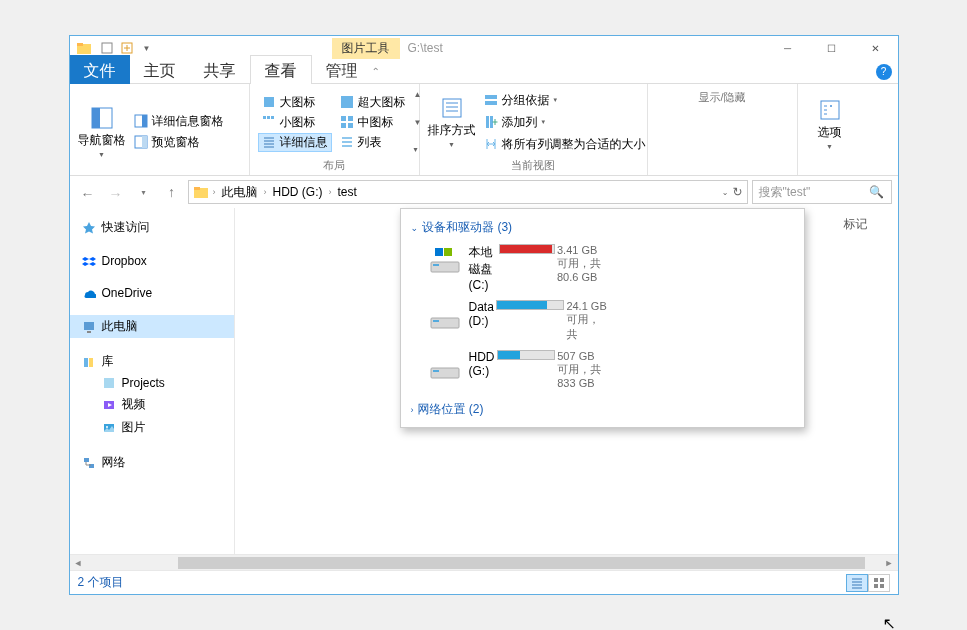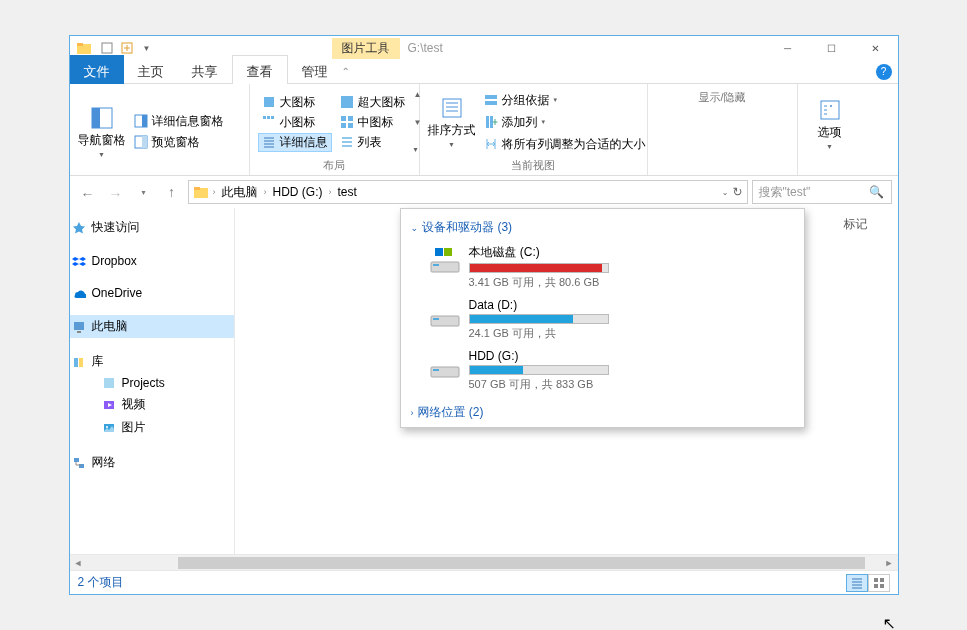--- a/index.html
+++ b/index.html
@@ -13,21 +13,21 @@
 .folder-icon { width: 16px; height: 16px; }
 .qat { display: flex; gap: 2px; }
 .qat-item { width: 18px; height: 18px; display: flex; align-items: center; justify-content: center; border: 1px solid transparent; }
 .pic-tools { margin-left: 176px; background: #ffe8a6; padding: 2px 10px; font-size: 12px; color: #333; }
 .path-title { margin-left: 8px; color: #999; font-size: 12px; }
 .win-ctrls { margin-left: auto; display: flex; }
 .win-btn { width: 44px; height: 24px; display: flex; align-items: center; justify-content: center; color: #555; font-size: 10px; }
 
 
 .ribbon-tabs { display: flex; align-items: center; background: #fff; border-bottom: 1px solid #ddd; height: 24px; }
-.rtab { padding: 0 14px; height: 33px; display: flex; align-items: center; font-size: 13px; color: #333; }
+.rtab { padding: 0 14px; height: 33px; display: flex; align-items: center; font-size: 16px; color: #333; }
 .rtab.file { background: #1979ca; color: #fff; }
 .rtab.active { border: 1px solid #ddd; border-bottom: 1px solid #fff; background: #fff; }
 .help-icon { margin-left: auto; margin-right: 6px; width: 16px; height: 16px; background: #1e88e5; border-radius: 50%; color: #fff; display: flex; align-items: center; justify-content: center; font-size: 10px; }
 .chev-up { margin-right: 6px; color: #888; font-size: 10px; }
 
 
 .ribbon { display: flex; height: 92px; background: #fff; border-bottom: 1px solid #ddd; }
 .rgroup { border-right: 1px solid #e3e3e3; display: flex; flex-direction: column; padding: 4px 8px 0; }
 .rgroup-body { flex: 1; display: flex; gap: 4px; }
 .rgroup-label { text-align: center; font-size: 11px; color: #777; padding: 2px 0; }
@@ -47,37 +47,37 @@
 .address { flex: 1; border: 1px solid #ccc; height: 24px; display: flex; align-items: center; padding: 0 4px; gap: 2px; }
 .crumb { display: flex; align-items: center; gap: 4px; font-size: 12px; padding: 0 2px; }
 .crumb-sep { color: #888; font-size: 9px; padding: 0 2px; }
 .addr-right { margin-left: auto; display: flex; align-items: center; gap: 4px; color: #666; }
 .search { width: 140px; border: 1px solid #ccc; height: 24px; display: flex; align-items: center; padding: 0 6px; justify-content: space-between; }
 .search-text { color: #999; font-size: 12px; }
 
 
 .content { flex: 1; display: flex; min-height: 0; position: relative; }
 .sidebar { width: 165px; border-right: 1px solid #e8e8e8; padding: 8px 0; overflow: hidden; }
-.sb-item { display: flex; align-items: center; gap: 6px; padding: 3px 2px; font-size: 12px; }
+.sb-item { display: flex; align-items: center; gap: 6px; padding: 3px 12px; font-size: 12px; }
 .sb-item.indent1 { padding-left: 32px; }
 .sb-item.selected { background: #cce8ff; }
 .main { flex: 1; position: relative; }
 .col-headers { position: absolute; top: 8px; right: 0; display: flex; gap: 40px; padding-right: 30px; font-size: 12px; color: #555; }
 .row-data { position: absolute; right: 20px; top: 34px; display: flex; flex-direction: column; gap: 6px; font-size: 12px; color: #444; }
 .row-line { display: flex; gap: 40px; }
 .row-col { width: 56px; text-align: right; }
 .type-col { width: 60px; }
 
 
 .popup { position: absolute; left: 165px; top: 0; width: 405px; height: 220px; background: #fff; border: 1px solid #ccc; box-shadow: 2px 4px 8px rgba(0,0,0,0.25); padding: 8px 10px; font-size: 12px; }
 .pgroup-header { color: #1a5fb4; display: flex; align-items: center; gap: 4px; padding: 2px 0; }
 .drives { display: flex; flex-wrap: wrap; gap: 8px; padding: 6px 0 10px 18px; }
 .drive { display: flex; gap: 8px; width: 180px; }
 .drive-icon { width: 32px; height: 32px; flex-shrink: 0; }
-.drive-info { flex: 1; display: flex; flex-direction: column; gap: 2px; }
+.drive-info { flex: 1; display: flex; gap: 2px; }
 .drive-name { font-size: 12px; }
 .bar { height: 10px; width: 100%; background: #e4e4e4; border: 1px solid #bbb; position: relative; }
 .bar-fill { height: 100%; }
 .drive-text { color: #6a6a6a; font-size: 11px; }
 
 
 .hscroll { height: 16px; background: #f0f0f0; border-top: 1px solid #e8e8e8; display: flex; align-items: center; padding: 0 4px; }
 .hthumb { margin-left: 96px; height: 12px; flex: 1; background: #cdcdcd; margin-right: 20px; }
 .statusbar { height: 24px; border-top: 1px solid #e8e8e8; display: flex; align-items: center; padding: 0 8px; font-size: 12px; color: #1a5fb4; }
 .view-toggles { margin-left: auto; display: flex; }

